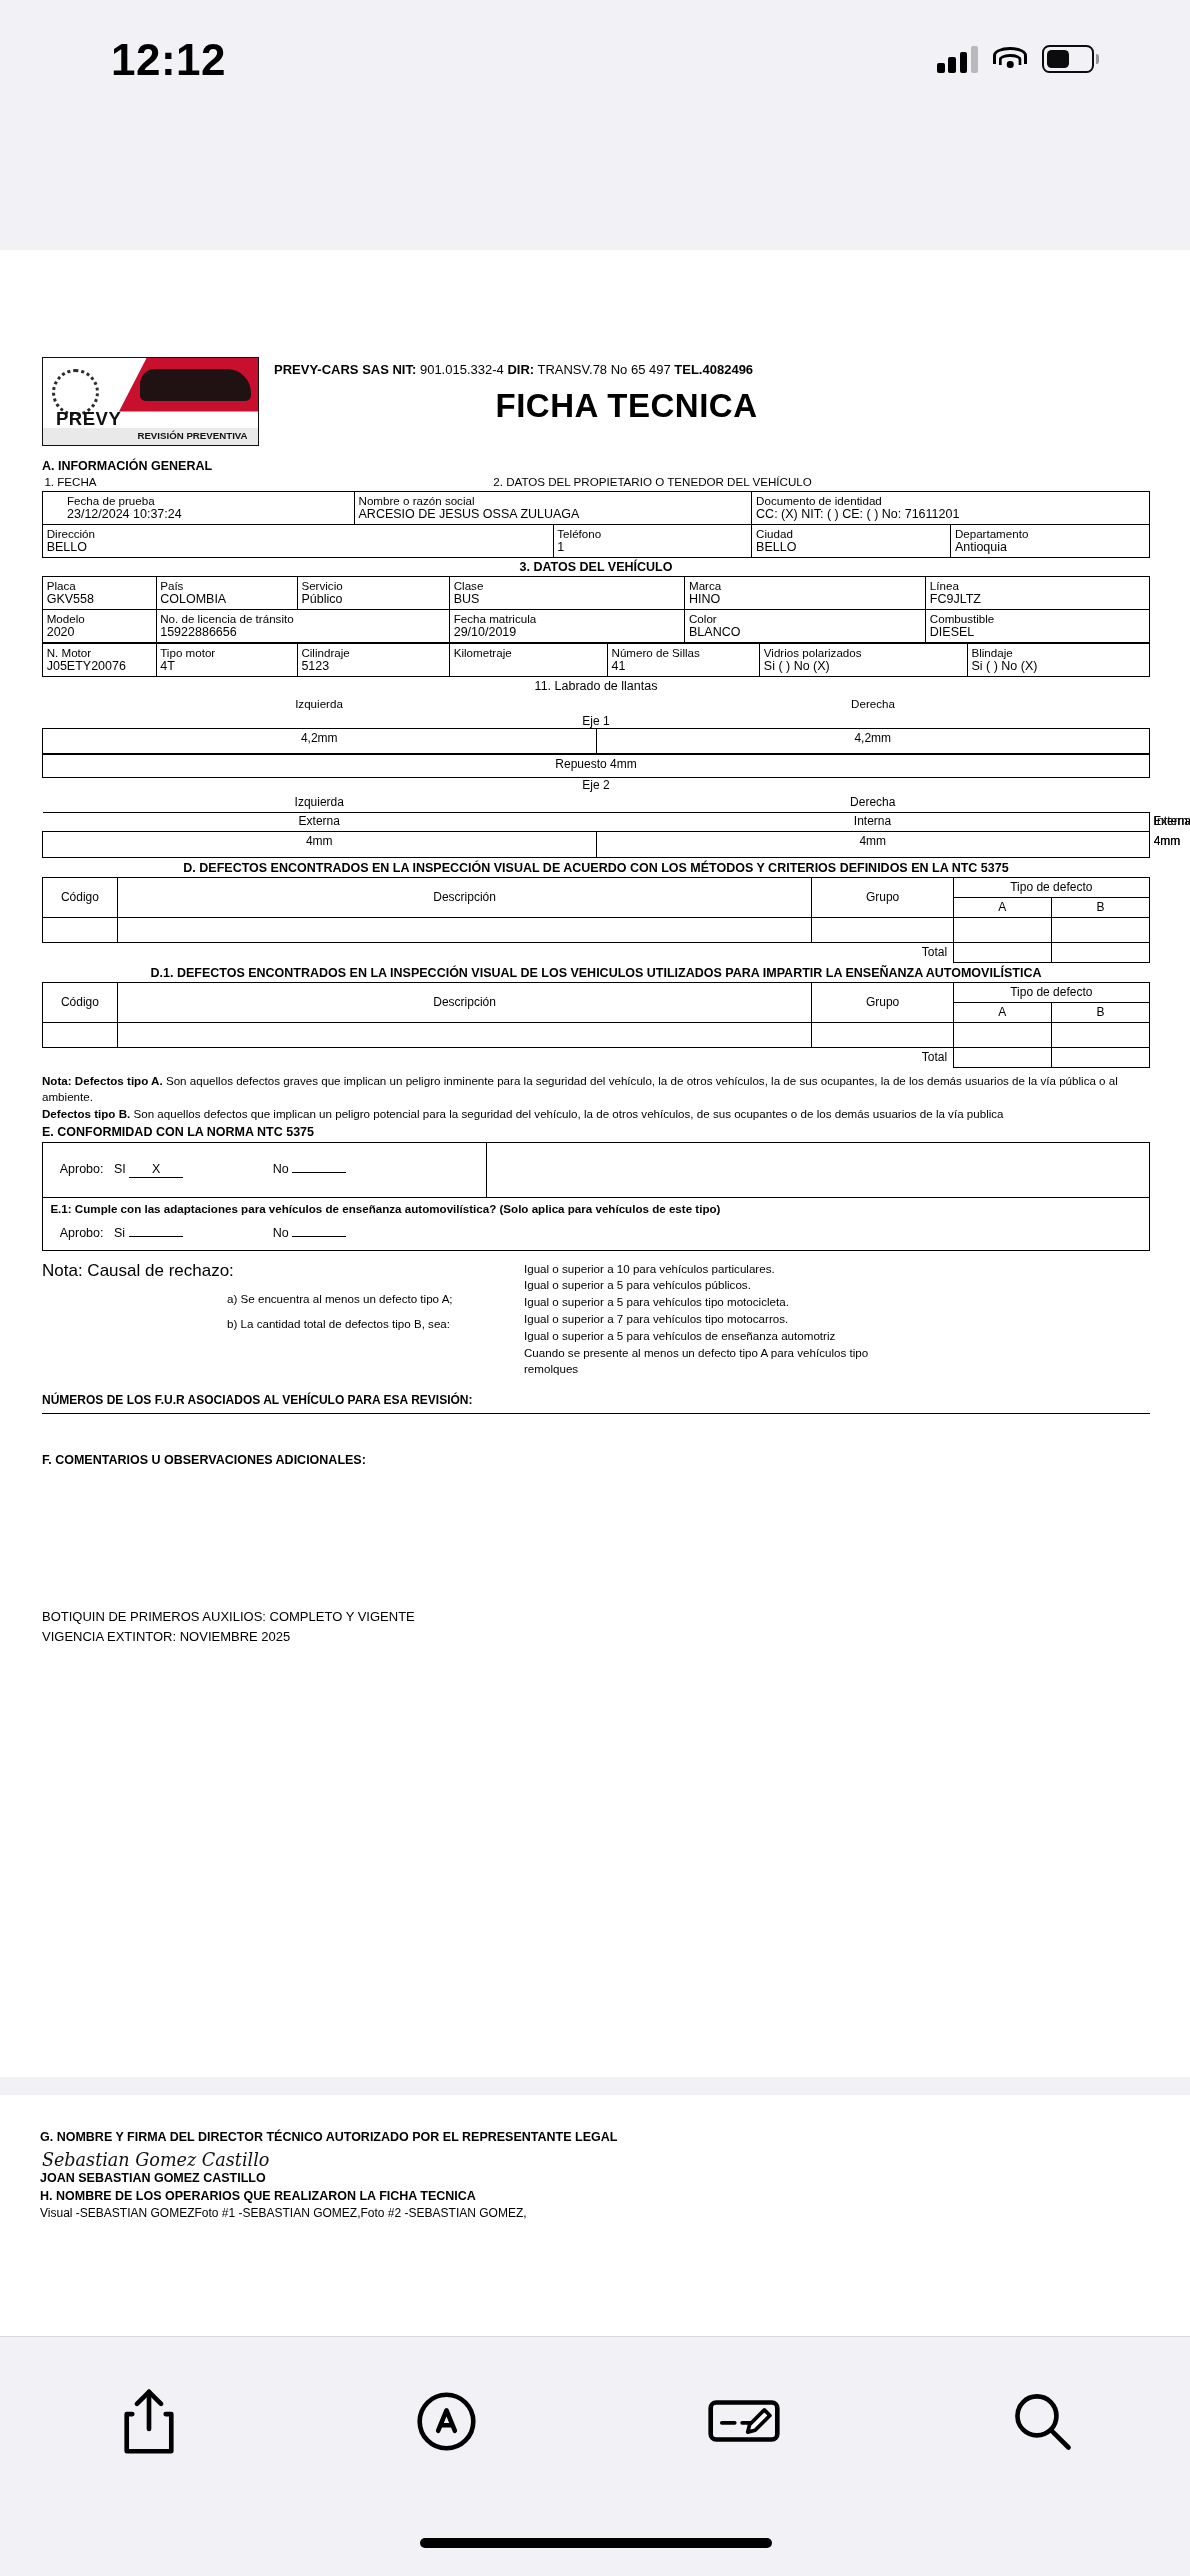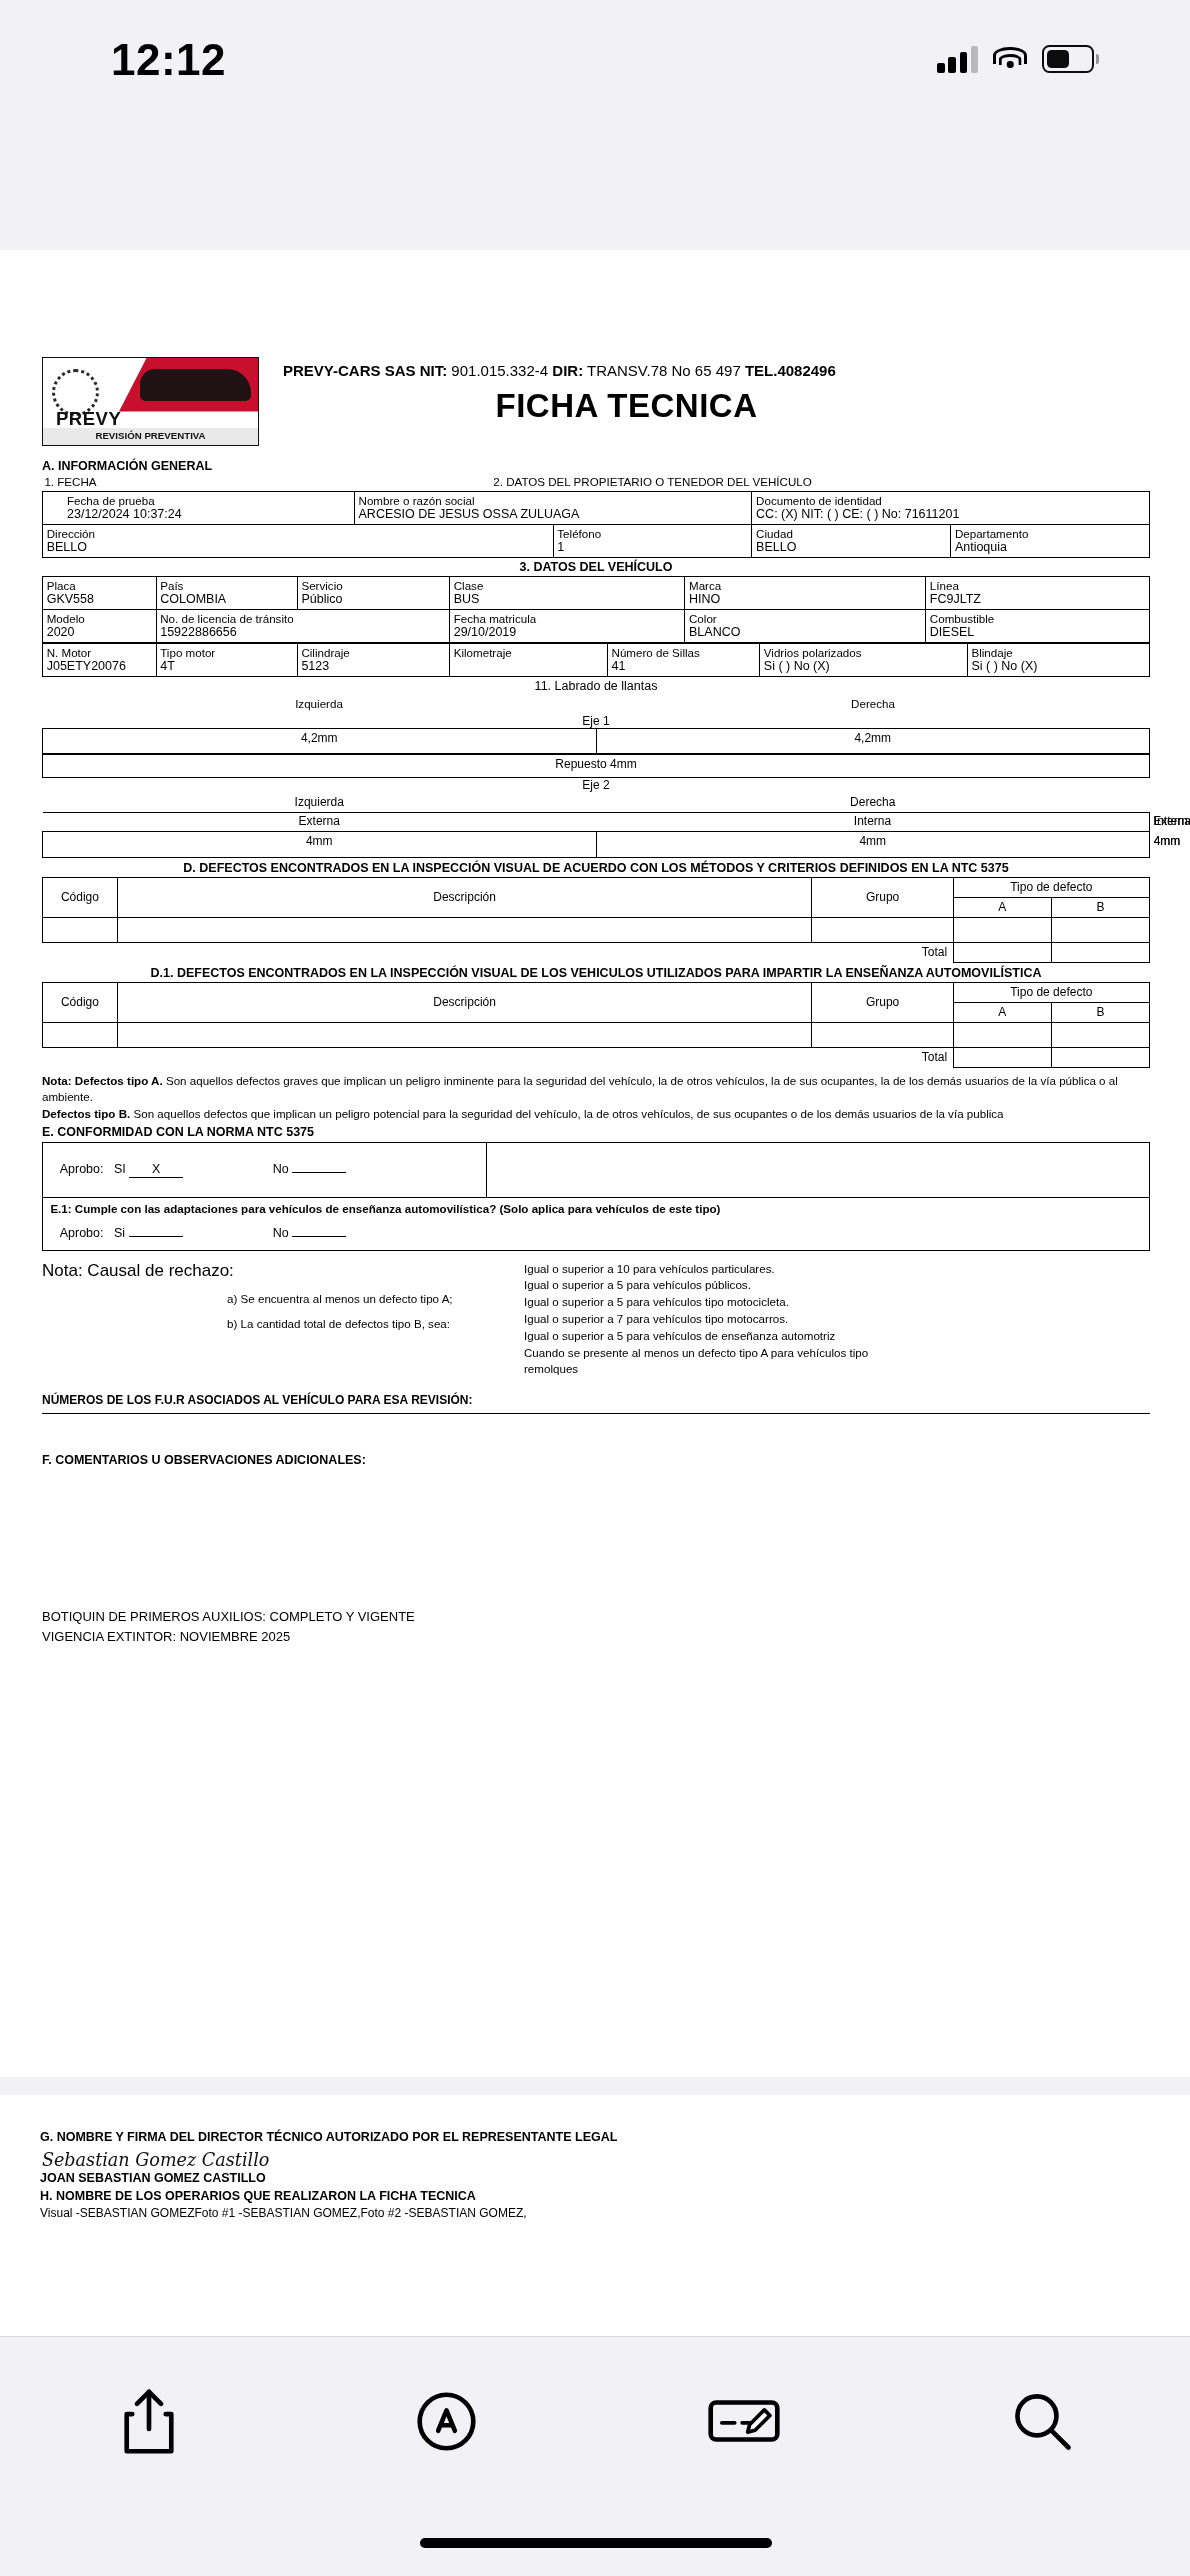--- a/index.html
+++ b/index.html
@@ -104,24 +104,24 @@
     position:absolute;left:9.3px;top:11px;width:41px;height:41px;border-radius:50%;
     background:#fff;border:3.7px dotted #2b2b2b;
   }
   .logo .brand{
     position:absolute;left:13px;top:50px;font-size:18.5px;font-weight:700;color:#111;
     letter-spacing:0.5px;
   }
   .logo .brand small{font-size:8.3px;display:block;color:#222;font-weight:400;letter-spacing:0;}
   .logo .subbar{
     position:absolute;left:0;bottom:0;width:100%;height:16.7px;background:#e9e9e9;
-    font-size:9.7px;text-align:center;line-height:16.7px;color:#111;font-weight:600;
+    font-size:9.7px;text-align:center;line-height:16.7px;color:#111;font-weight:600;padding-left:42px;
   }
   .hdr-line{
-    position:absolute;left:241px;top:24px;width:835px;font-size:15px;font-weight:400;
+    position:absolute;left:232px;top:24px;width:835px;font-size:13px;font-weight:400;
   }
   .hdr-line b{font-weight:700;}
   .hdr-title{
     position:absolute;left:232px;top:48px;width:705px;text-align:center;
     font-size:33px;font-weight:700;letter-spacing:0.5px;
   }
 
   .secbar{font-size:12.5px;font-weight:700;margin:1.9px 0 0.9px 0;}
   .secbar.center{text-align:center;font-weight:700;}
 

